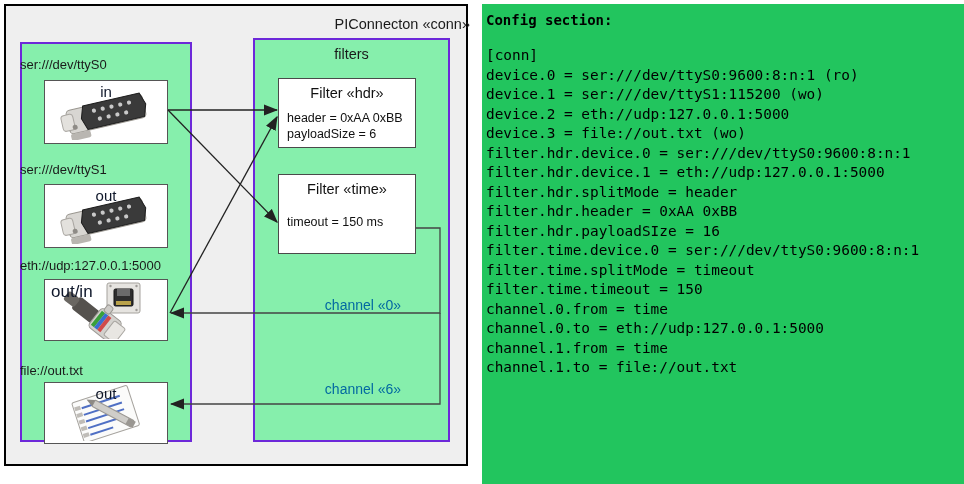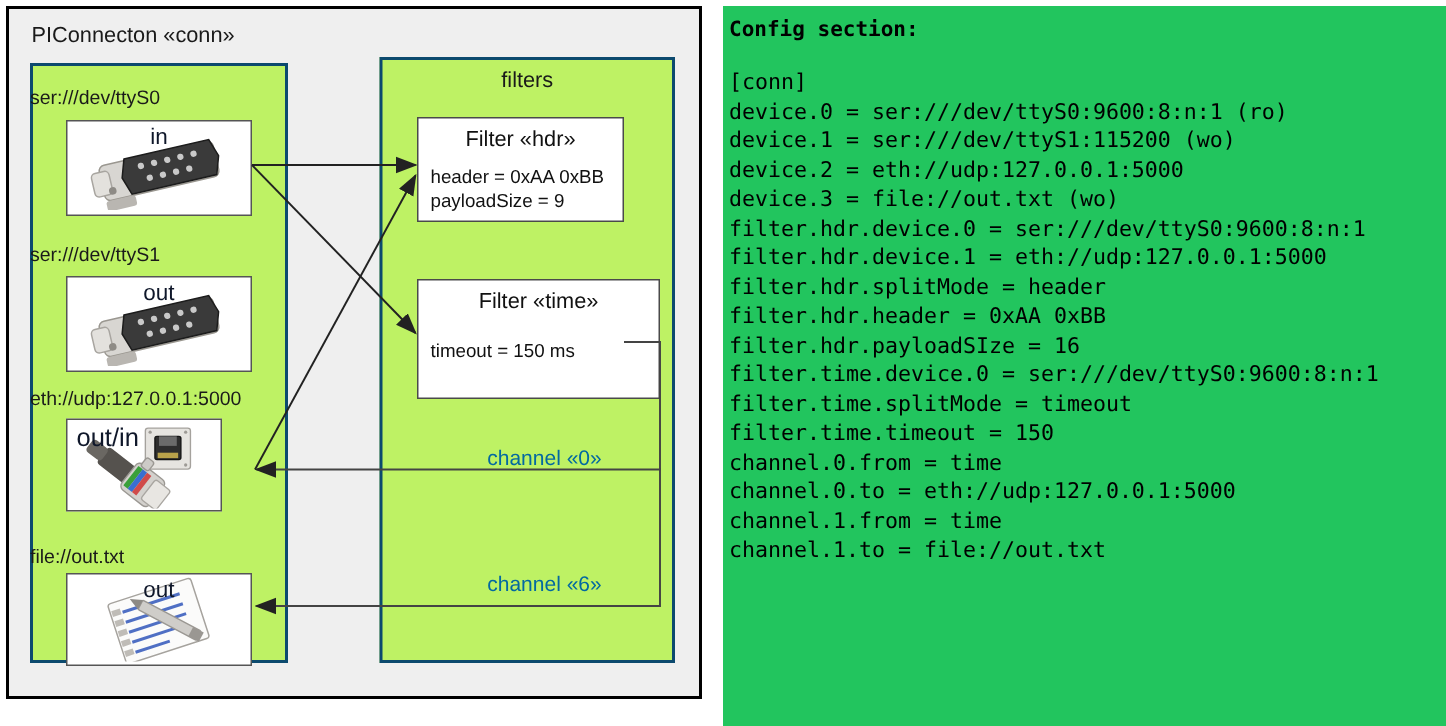--- a/index.html
+++ b/index.html
@@ -26,31 +26,31 @@
     position: absolute;
     left: 4px; top: 4px;
     width: 464px; height: 462px;
     background: #efefef;
     border: 2px solid #000000;
     box-sizing: border-box;
   }
 
   .outer-title {
     position: absolute;
-    left: 15px; top: 10px;
+    left: 4px; top: 10px;
     width: 100%;
-    text-align: left;
+    text-align: right;
     font-size: 14.5px;
     color: #1a1a1a;
   }
 
   .group-box {
     position: absolute;
-    background: #bef264;
-    border: 2px solid #0c4a6e;
+    background: #86efac;
+    border: 2px solid #6d28d9;
     box-sizing: border-box;
   }
 
   #devices-group {
     left: 20px; top: 42px;
     width: 172px; height: 400px;
   }
 
   #filters-group {
     left: 253px; top: 38px;
@@ -233,21 +233,21 @@
           </g>
           <rect x="16" y="42" width="20" height="7" rx="2" fill="#b9b6b1"></rect>
           <circle cx="22" cy="36" r="2.5" fill="#8e8b86"></circle>
         </g>
       </svg>
     </div>
     <div class="dev-box-caption">out</div>
   </div>
 
   <div class="dev-label" style="left:20px; top:258px; width:172px;">eth://udp:127.0.0.1:5000</div>
-  <div class="dev-box" style="left:44px; top:279px; width:104px; height:62px;">
+  <div class="dev-box" style="left:44px; top:279px; width:124px; height:62px;">
     <div class="icon-holder">
       <svg width="112" height="58" viewBox="0 0 112 58" aria-hidden="true">
         <rect x="57" y="2" width="33" height="30" rx="2" fill="#e6e4e0" stroke="#a5a29d" stroke-width="1"></rect>
         <rect x="64" y="8" width="19" height="17" rx="1.5" fill="#2e2e2e" stroke="#151515" stroke-width="1"></rect>
         <rect x="67" y="8" width="13" height="7" fill="#6b6b6b"></rect>
         <rect x="66" y="20" width="15" height="4" fill="#b9a24a"></rect>
         <circle cx="60.5" cy="5" r="1.2" fill="#9e9b96"></circle>
         <circle cx="86.5" cy="5" r="1.2" fill="#9e9b96"></circle>
         <circle cx="60.5" cy="29" r="1.2" fill="#9e9b96"></circle>
         <circle cx="86.5" cy="29" r="1.2" fill="#9e9b96"></circle>
@@ -297,24 +297,24 @@
     <div class="dev-box-caption">out</div>
   </div>
 
   <div class="group-box" id="filters-group">
     <div class="group-title">filters</div>
   </div>
 
   <div class="filter-box" style="left:278px; top:78px; width:138px; height:70px;">
     <div class="filter-title">Filter «hdr»</div>
     <div class="filter-prop" style="top:32px;">header = 0xAA 0xBB</div>
-    <div class="filter-prop" style="top:48px;">payloadSize = 9</div>
-  </div>
-
-  <div class="filter-box" style="left:278px; top:186px; width:162px; height:80px;">
+    <div class="filter-prop" style="top:48px;">payloadSize = 6</div>
+  </div>
+
+  <div class="filter-box" style="left:278px; top:174px; width:138px; height:80px;">
     <div class="filter-title">Filter «time»</div>
     <div class="filter-prop" style="top:40px;">timeout = 150 ms</div>
   </div>
 
   <div class="channel-label" style="left:300px; top:297px; width:126px;">channel «0»</div>
   <div class="channel-label" style="left:300px; top:381px; width:126px;">channel «6»</div>
 
   <svg id="arrow-layer">
     <defs>
       <marker id="ah" markerWidth="11" markerHeight="9" refX="10" refY="4.5" orient="auto">

